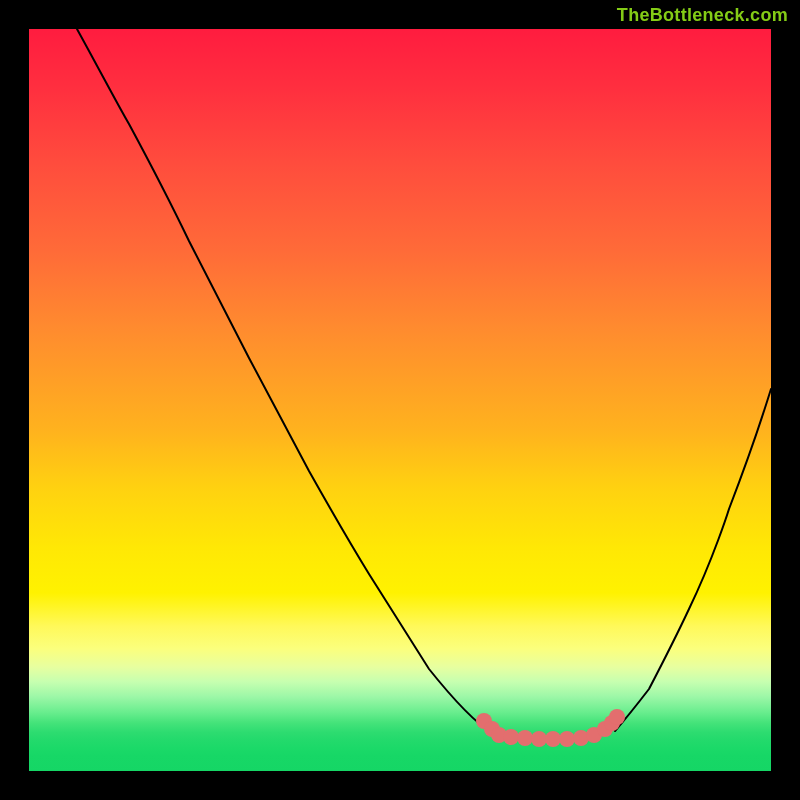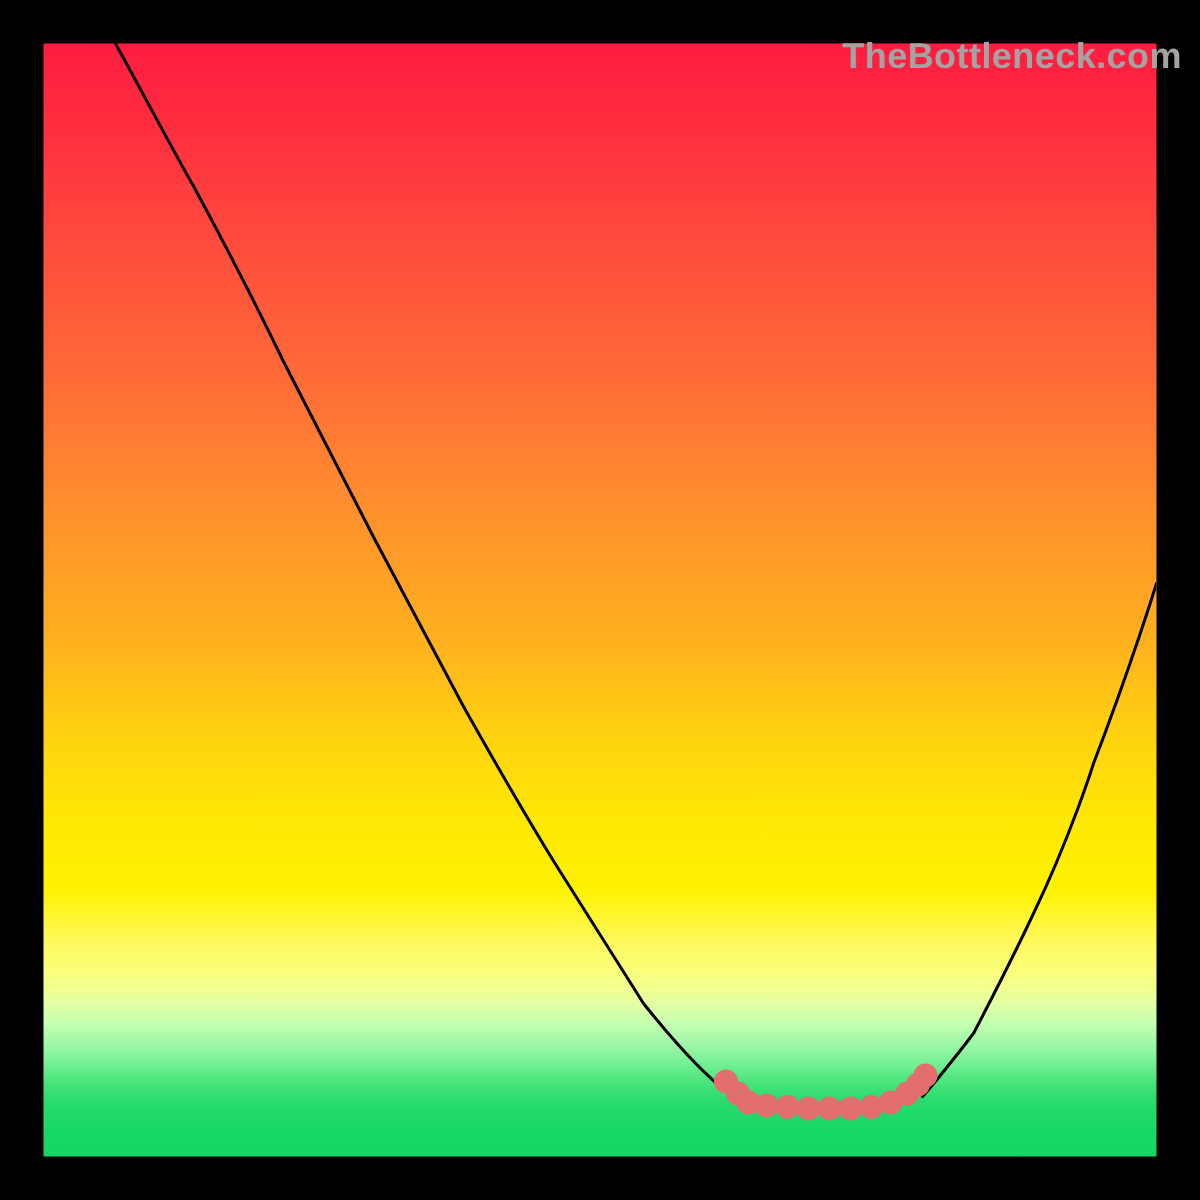--- a/index.html
+++ b/index.html
@@ -13,24 +13,24 @@
   }
 
   .container {
     position: relative;
     width: 800px;
     height: 800px;
   }
 
   .watermark {
     position: absolute;
-    top: 24px;
+    top: 5px;
     right: 12px;
-    color: #a3a3a3;
-    font-size: 24px;
+    color: #84cc16;
+    font-size: 18px;
     font-weight: 600;
     letter-spacing: 0.3px;
     z-index: 10;
   }
 
   
   .frame {
     position: absolute;
     top: 29px;
     left: 29px;

